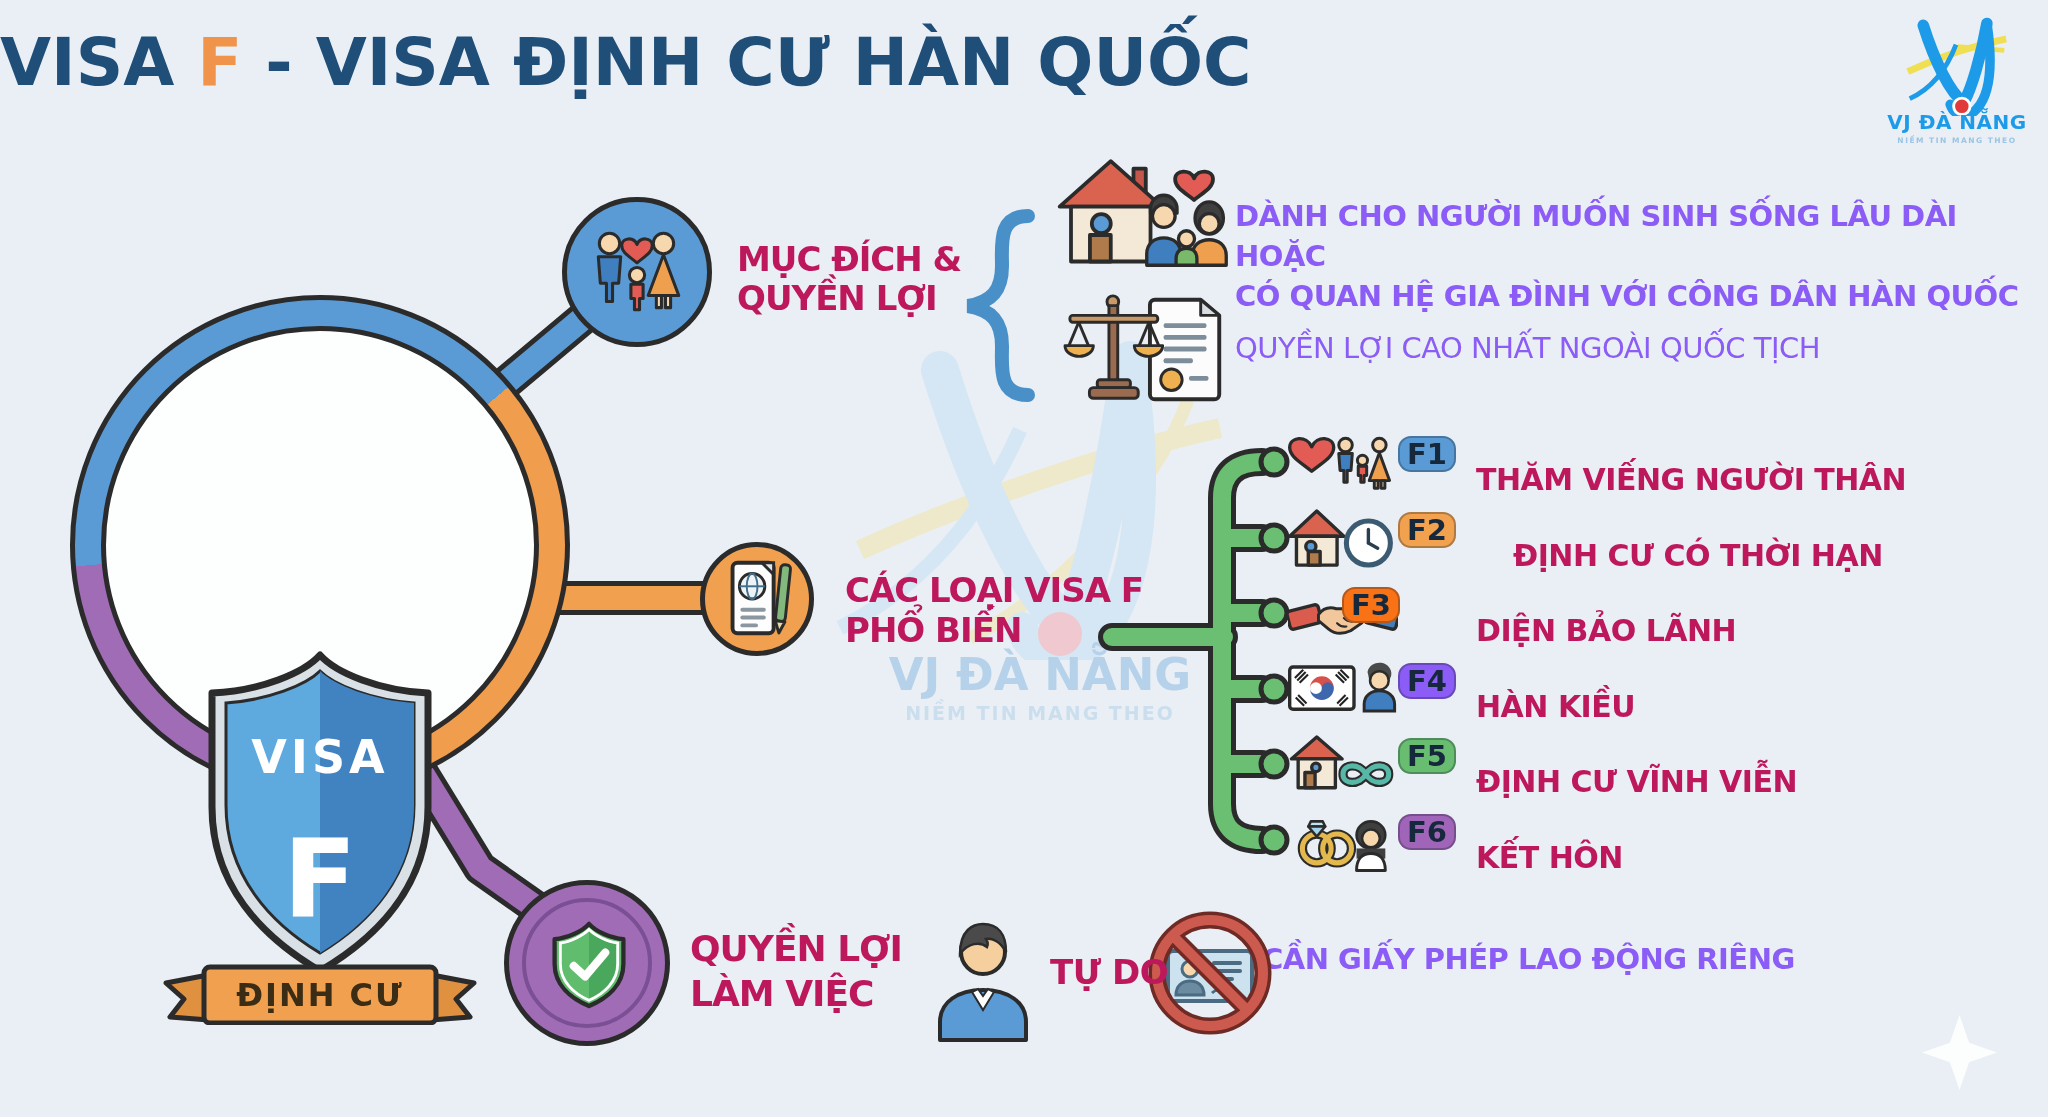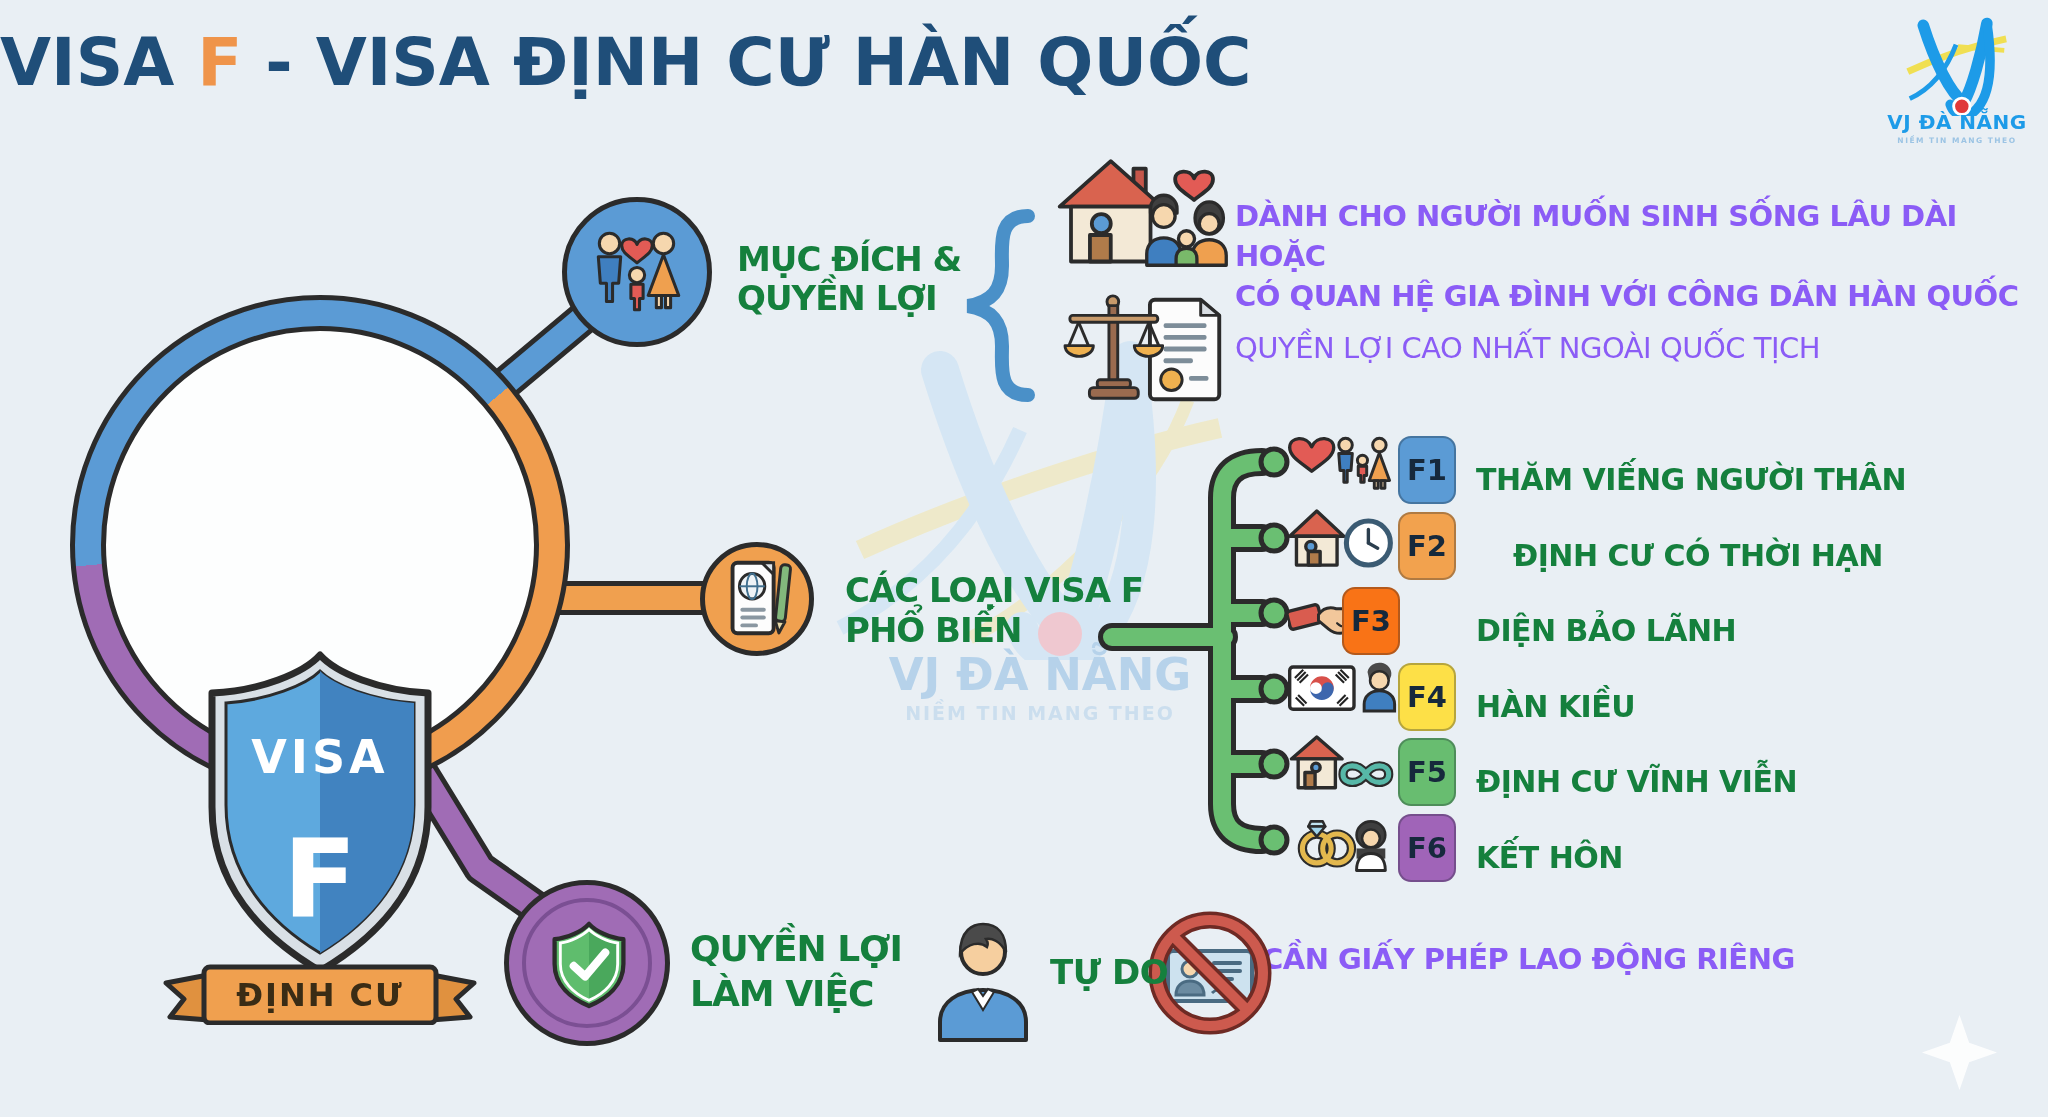--- a/index.html
+++ b/index.html
@@ -20,28 +20,28 @@
   .hub-ring{position:absolute;inset:0;border-radius:50%;border:5px solid #2b2b2b;box-sizing:border-box;
     background:conic-gradient(#5b9bd5 0deg 50deg,#f09d4e 50deg 160deg,#a06cb5 160deg 265deg,#5b9bd5 265deg 360deg);}
   .hub-inner{position:absolute;inset:31px;border-radius:50%;background:#fdfefe;border:5px solid #2b2b2b;box-sizing:border-box;}
   
   .node{border-radius:50%;border:5px solid #2b2b2b;box-sizing:border-box;z-index:4;}
   .node-blue{left:562px;top:197px;width:150px;height:150px;background:#5b9bd5;}
   .node-orange{left:700px;top:542px;width:114px;height:114px;background:#f0a04f;}
   .node-purple{left:504px;top:880px;width:166px;height:166px;background:#a06cb5;}
   .node-purple .ring2{position:absolute;inset:13px;border-radius:50%;border:4px solid #7b4f93;}
   
-  .blk{color:#15803d;font-weight:700;z-index:5;}
+  .blk{color:#be185d;font-weight:700;z-index:5;}
   .purpose-label{left:737px;top:240px;font-size:34px;line-height:39px;letter-spacing:-1px;}
   .para{font-size:29px;line-height:40px;letter-spacing:-0.5px;color:#8b5cf6;}
   .types-label{left:845px;top:570px;font-size:34px;line-height:40px;letter-spacing:-1px;}
   .work-label{left:690px;top:926px;font-size:36px;line-height:45px;letter-spacing:-1px;}
   .tudo{left:1050px;top:952px;font-size:34px;letter-spacing:-0.5px;}
   .type-label{font-size:30px;letter-spacing:-0.5px;margin-top:19px;}
-  .badge{width:58px;height:68px;border-radius:13px;display:flex;align-items:center;justify-content:center;
+  .badge{width:58px;height:36px;border-radius:13px;display:flex;align-items:center;justify-content:center;
          font-size:29px;font-weight:700;color:#16293c;border:2px solid rgba(20,30,40,.3);box-sizing:border-box;z-index:5;}
   
   .wm{z-index:1;}
   .wm-name{left:880px;top:648px;width:320px;text-align:center;font-size:45px;font-weight:700;color:#b6d2ea;z-index:1;}
   .wm-tag{left:880px;top:702px;width:320px;text-align:center;font-size:19px;font-weight:700;color:#cbdeee;letter-spacing:2px;z-index:1;}
   .z2{z-index:2;} .z3{z-index:3;}
   svg{display:block;}
 </style>
 </head>
 <body>
@@ -296,21 +296,21 @@
         </g>
       <g transform="rotate(-45 65 54)">
           <rect x="58" y="50" width="14" height="2.5"></rect>
           <rect x="58" y="54" width="14" height="2.5"></rect>
         </g>
     </g>
     <path d="M94,20 a14,13 0 0 1 28,4 l-3,8 a13,13 0 0 0 -23,-3 z" fill="#4a4a4a"></path>
     <circle cx="108" cy="30" r="11" fill="#f6d7ae" stroke="#2b2b2b" stroke-width="3"></circle>
     <path d="M90,66 v-8 c0,-10 8,-16 18,-16 s18,6 18,16 v8 z" fill="#3f7fc0" stroke="#2b2b2b" stroke-width="3.5"></path>
   </svg>
-  <div class="abs badge" style="left: 1398px; top: 663px; background: #fde047; text-align: center;">
+  <div class="abs badge" style="left: 1398px; top: 663px; background: #8b5cf6; text-align: center;">
       <span>F4</span>
     </div>
   <div class="abs blk type-label" style="left:1476px;top:670px;">HÀN KIỀU</div>
 
   <svg class="abs z3" style="left:1288px;top:727px;" width="110" height="74" viewBox="0 0 130 80">
     <g stroke="#2b2b2b" stroke-width="4" stroke-linejoin="round">
       <polygon points="4,34 34,8 64,34" fill="#d9634f"></polygon>
       <rect x="12" y="34" width="44" height="34" fill="#f3e9d6"></rect>
       <circle cx="33" cy="44" r="5" fill="#5b9bd5"></circle>
       <rect x="20" y="50" width="12" height="18" fill="#b07b4a"></rect>

